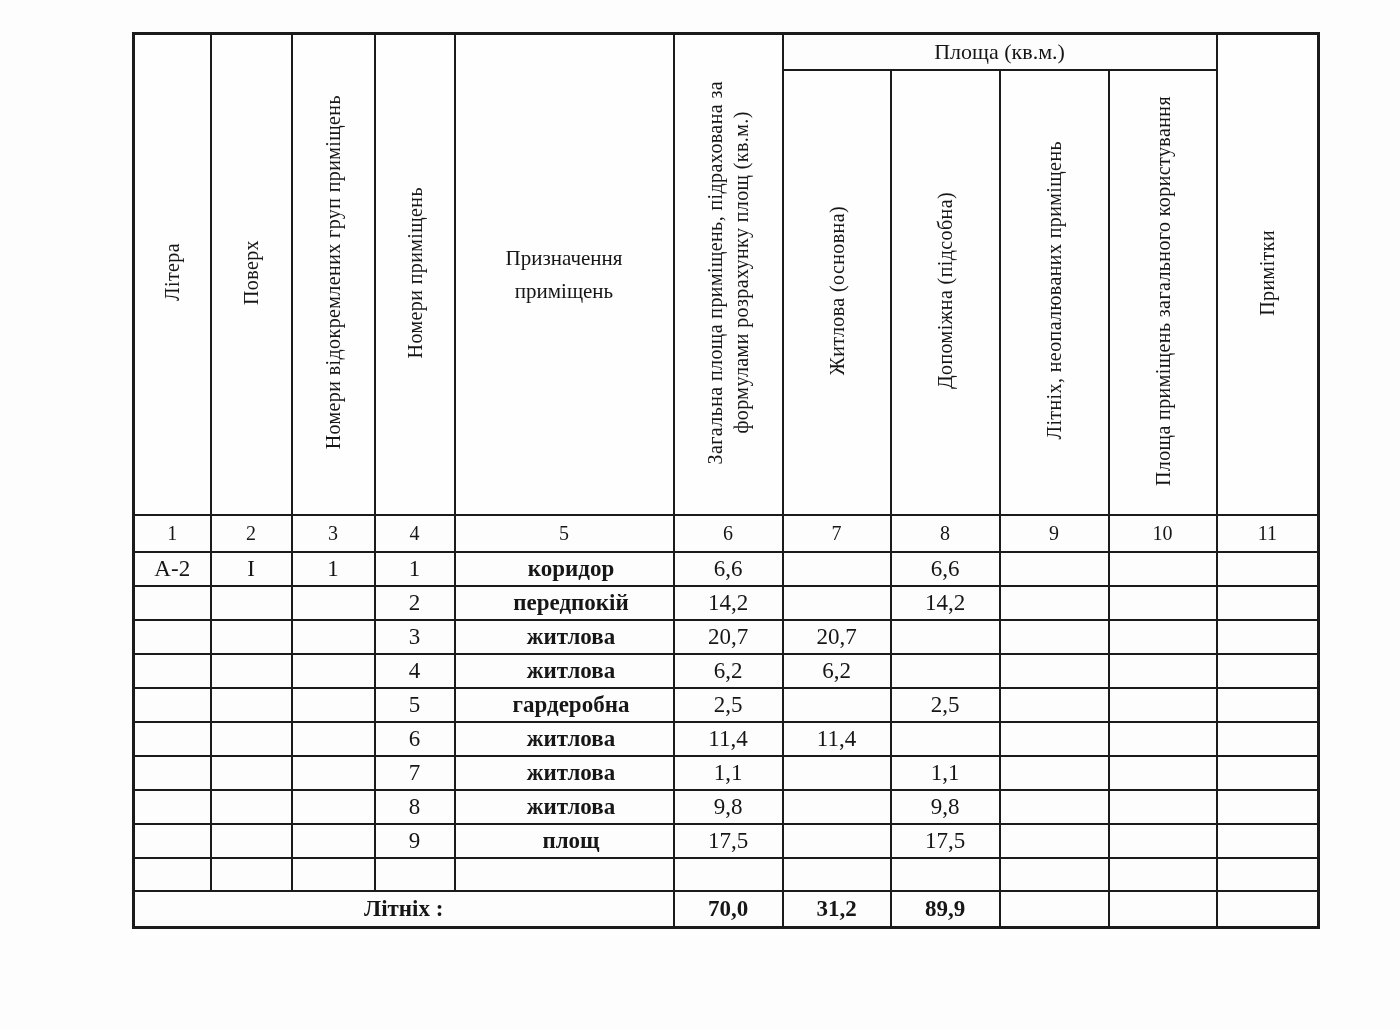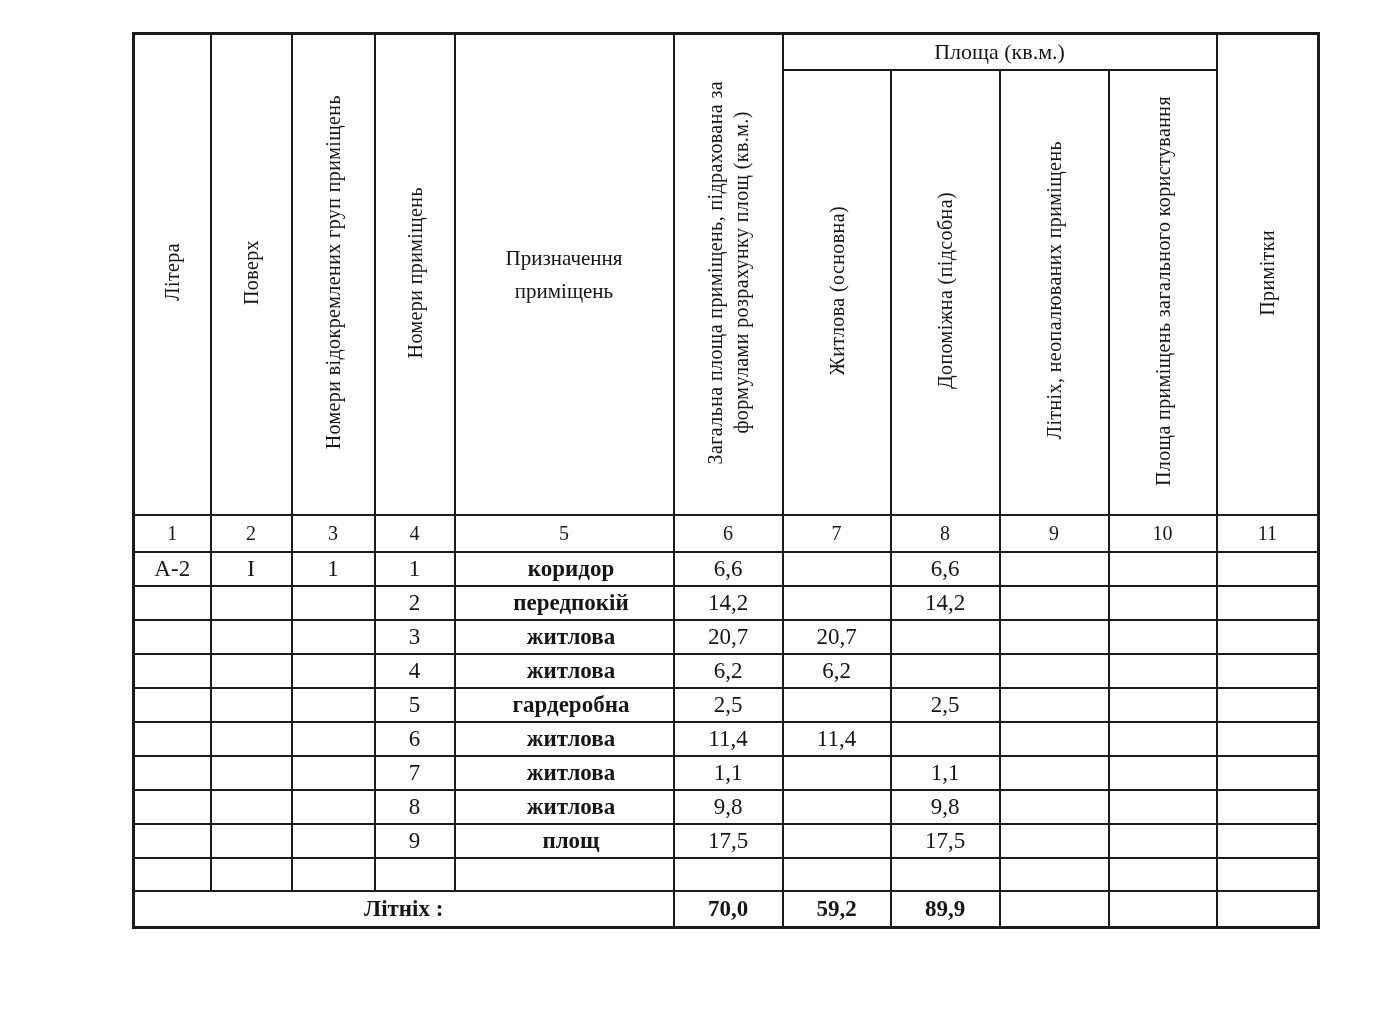--- a/index.html
+++ b/index.html
@@ -264,21 +264,21 @@
         <td></td>
         <td></td>
         <td></td>
         <td></td>
         <td></td>
         <td></td>
       </tr>
       <tr class="totals-row">
         <td colspan="5">Літніх :</td>
         <td>70,0</td>
-        <td>59,2</td>
+        <td>31,2</td>
         <td>89,9</td>
         <td></td>
         <td></td>
         <td></td>
       </tr>
     </tbody>
   </table>
 </div>
 
 </body></html>

